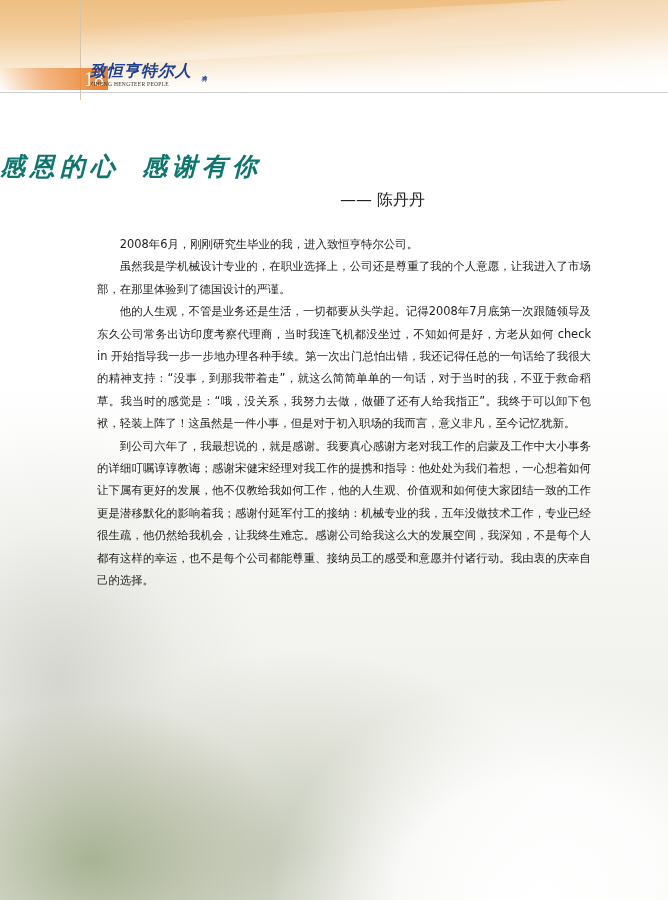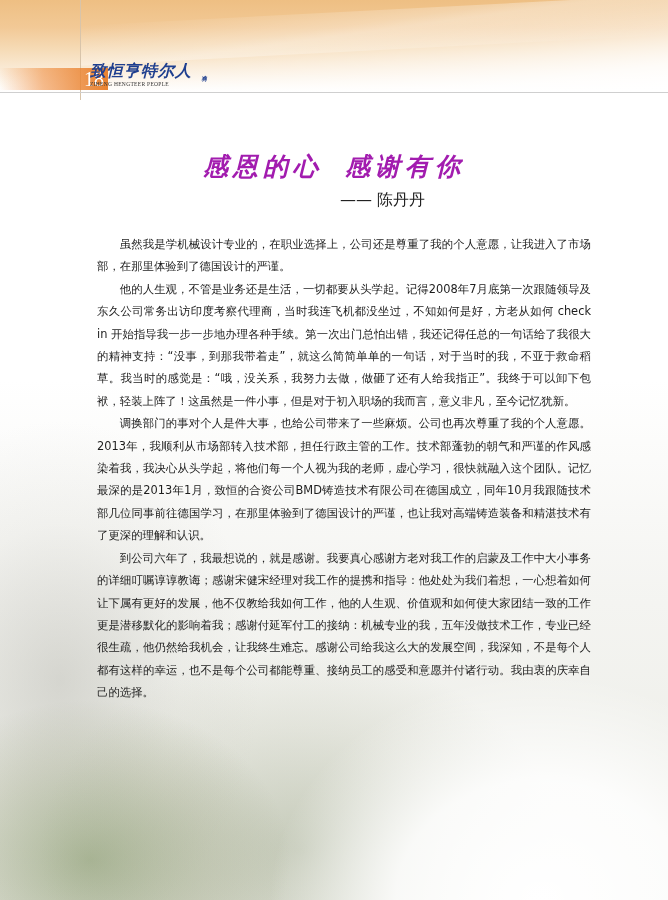--- a/index.html
+++ b/index.html
@@ -50,23 +50,23 @@
   .bg-photo {
     position: absolute; left: 0; top: 380px; width: 668px; height: 520px;
     background:
       radial-gradient(ellipse 360px 300px at 540px 520px, rgba(255,255,255,1) 0%, rgba(255,255,255,0.85) 40%, rgba(255,255,255,0) 75%),
       radial-gradient(ellipse 200px 160px at 90px 480px, rgba(120,140,90,0.55) 0%, rgba(140,150,110,0.25) 60%, rgba(255,255,255,0) 100%),
       radial-gradient(ellipse 260px 200px at 300px 470px, rgba(150,160,130,0.45) 0%, rgba(170,175,150,0.2) 60%, rgba(255,255,255,0) 100%),
       radial-gradient(ellipse 200px 260px at 60px 300px, rgba(160,160,150,0.35) 0%, rgba(200,200,190,0.15) 60%, rgba(255,255,255,0) 100%),
       linear-gradient(180deg, rgba(255,255,255,1) 0%, rgba(240,240,236,0.7) 40%, rgba(220,222,210,0.6) 100%);
   }
   .title {
-    position: absolute; left: 0; width: 668px; top: 150px; text-align: center;
+    position: absolute; left: 0; width: 668px; top: 150px; text-align: left;
     font-family: "DejaVu Serif", "Liberation Serif", serif; font-size: 25px; font-weight: bold;
-    color: #a21caf; letter-spacing: 5px; font-style: italic;
+    color: #0f766e; letter-spacing: 5px; font-style: italic;
   }
   .title .gap { display: inline-block; width: 22px; }
   .author {
     position: absolute; left: 340px; top: 190px; font-size: 16px; color: #222;
   }
   .body-text {
     position: absolute; left: 97px; top: 233px; width: 494px;
     font-size: 11.4px; line-height: 22.4px; color: #1c1c1c; text-align: justify;
   }
   .body-text p { margin: 0; text-indent: 2em; }
@@ -91,18 +91,18 @@
   <div class="brand-en">ZIHENG HENGTEER PEOPLE</div>
 </div>
 
 <div class="title">
   <span>感恩的心</span><span class="gap"></span><span>感谢有你</span>
 </div>
 
 <div class="author">—— 陈丹丹</div>
 
 <div class="body-text">
+  <p>2008年6月，刚刚研究生毕业的我，进入致恒亨特尔公司。</p>
   <p>虽然我是学机械设计专业的，在职业选择上，公司还是尊重了我的个人意愿，让我进入了市场部，在那里体验到了德国设计的严谨。</p>
   <p>他的人生观，不管是业务还是生活，一切都要从头学起。记得2008年7月底第一次跟随领导及东久公司常务出访印度考察代理商，当时我连飞机都没坐过，不知如何是好，方老从如何 check in 开始指导我一步一步地办理各种手续。第一次出门总怕出错，我还记得任总的一句话给了我很大的精神支持：“没事，到那我带着走”，就这么简简单单的一句话，对于当时的我，不亚于救命稻草。我当时的感觉是：“哦，没关系，我努力去做，做砸了还有人给我指正”。我终于可以卸下包袱，轻装上阵了！这虽然是一件小事，但是对于初入职场的我而言，意义非凡，至今记忆犹新。</p>
-  <p>调换部门的事对个人是件大事，也给公司带来了一些麻烦。公司也再次尊重了我的个人意愿。2013年，我顺利从市场部转入技术部，担任行政主管的工作。技术部蓬勃的朝气和严谨的作风感染着我，我决心从头学起，将他们每一个人视为我的老师，虚心学习，很快就融入这个团队。记忆最深的是2013年1月，致恒的合资公司BMD铸造技术有限公司在德国成立，同年10月我跟随技术部几位同事前往德国学习，在那里体验到了德国设计的严谨，也让我对高端铸造装备和精湛技术有了更深的理解和认识。</p>
   <p>到公司六年了，我最想说的，就是感谢。我要真心感谢方老对我工作的启蒙及工作中大小事务的详细叮嘱谆谆教诲；感谢宋健宋经理对我工作的提携和指导：他处处为我们着想，一心想着如何让下属有更好的发展，他不仅教给我如何工作，他的人生观、价值观和如何使大家团结一致的工作更是潜移默化的影响着我；感谢付延军付工的接纳：机械专业的我，五年没做技术工作，专业已经很生疏，他仍然给我机会，让我终生难忘。感谢公司给我这么大的发展空间，我深知，不是每个人都有这样的幸运，也不是每个公司都能尊重、接纳员工的感受和意愿并付诸行动。我由衷的庆幸自己的选择。</p>
 
 </div>
 
 </body></html>

